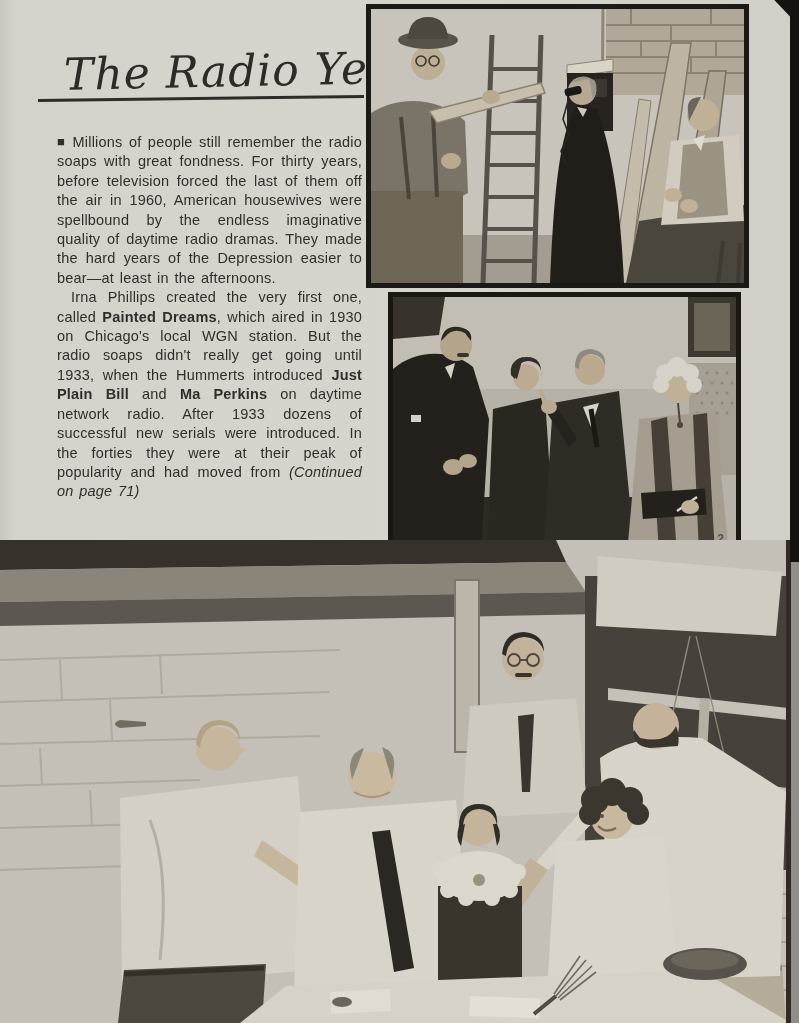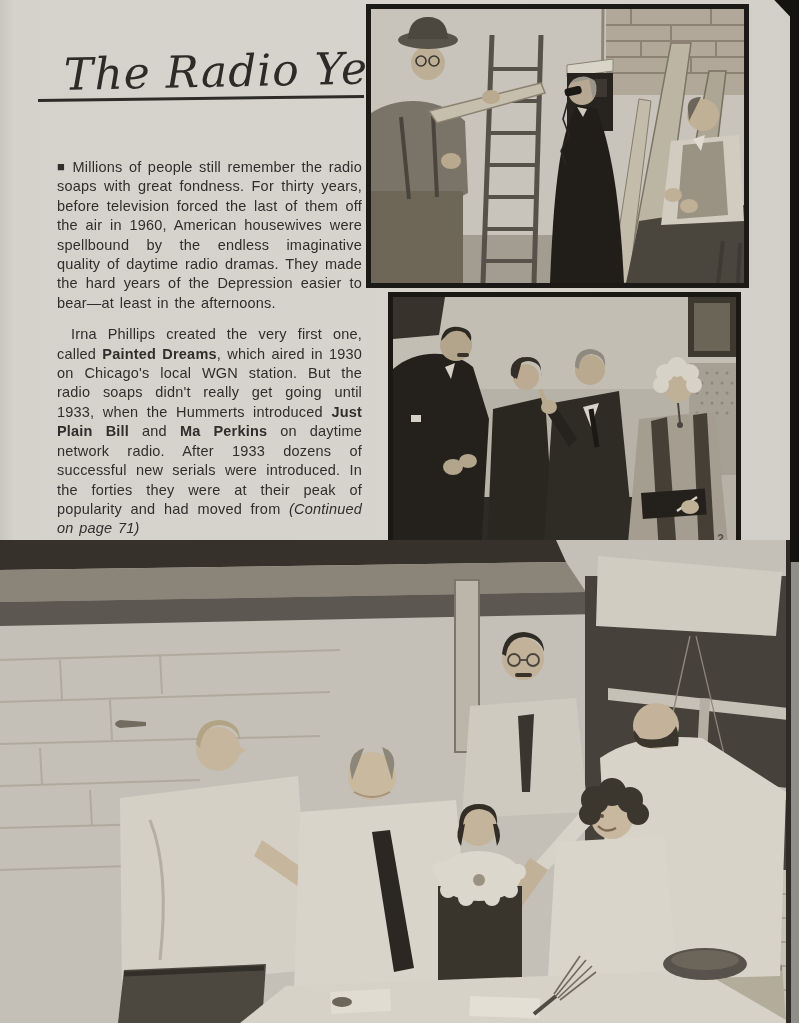--- a/index.html
+++ b/index.html
@@ -8,25 +8,25 @@
         background:linear-gradient(90deg,#c9c6c0 0,#d5d2cc 14px,#d7d4ce 60%,#d2cfc9 100%);}
   
   .title-block{position:absolute;left:38px;top:44px;width:326px;}
   .title-block h1{
     margin:0;padding:0 0 2px 26px;
     font-family:"DejaVu Serif",serif;font-style:italic;font-weight:normal;
     font-size:44px;line-height:1.25;color:#2c2b27;letter-spacing:1px;white-space:nowrap;
     transform:rotate(-1.2deg);}
   .title-underline{height:0;border-bottom:3px solid #2d2c28;transform:rotate(-0.7deg);margin-top:-4px;}
   
-  .article{position:absolute;left:57px;top:158px;width:305px;
+  .article{position:absolute;left:57px;top:133px;width:305px;
     font-size:14.5px;line-height:19.4px;color:#2f2e2b;text-align:justify;
     letter-spacing:.2px;word-spacing:1.5px;}
   .article p{margin:0;}
-  .article p + p{margin-top:12px;}
+  .article p + p{margin-top:0;}
   .bullet{font-size:13px;letter-spacing:0;margin-right:7px;position:relative;top:-1px;}
   .seg-b{font-weight:bold;}
   .seg-i{font-style:italic;}
   .indent{text-indent:14px;}
   
   figure{margin:0;padding:0;position:absolute;background:#1b1a16;}
   figure svg{display:block;}
   .photo-top{left:366px;top:4px;width:383px;height:284px;border:5px solid #1b1a16;box-sizing:border-box;}
   .photo-middle{left:388px;top:292px;width:353px;height:267px;border:5px solid #191813;box-sizing:border-box;}
   .photo-bottom{left:0;top:540px;width:791px;height:483px;background:#c4c0b7;}

